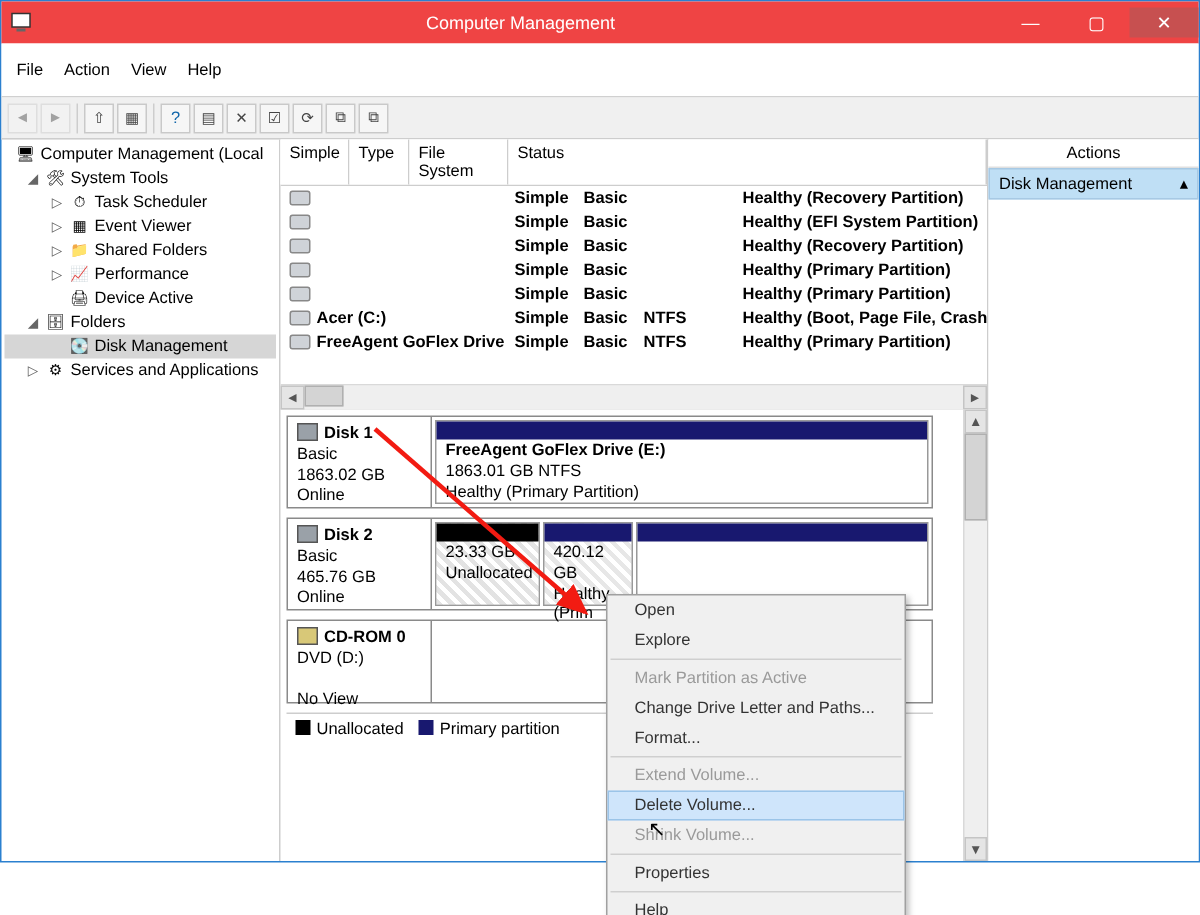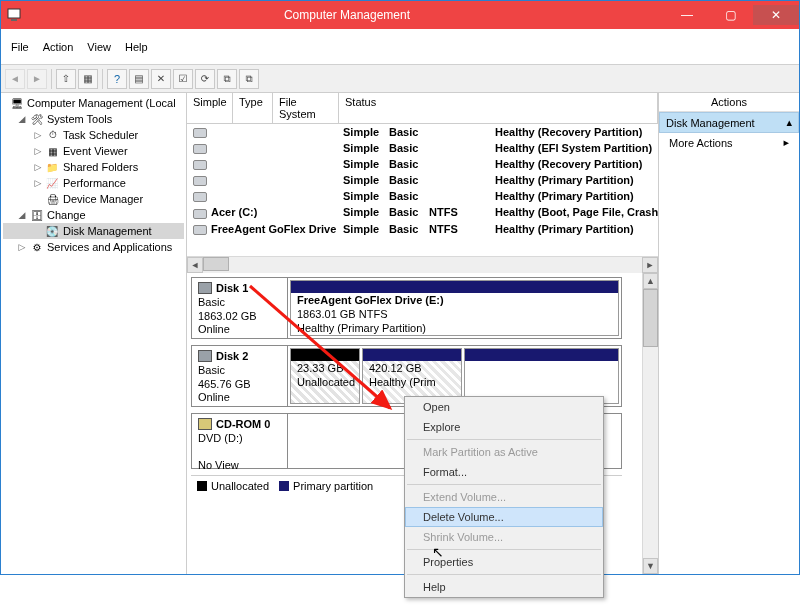--- a/index.html
+++ b/index.html
@@ -135,26 +135,26 @@
           <span class="ticon">📁</span>
           <span>Shared Folders</span>
         </div>
       <div class="trow" style="padding-left:30px">
           <span class="twister">▷</span>
           <span class="ticon">📈</span>
           <span>Performance</span>
         </div>
       <div class="trow" style="padding-left:40px">
           <span class="ticon">🖨</span>
-          <span>Device Manager</span>
+          <span>Device Active</span>
         </div>
       <div class="trow" style="padding-left:14px">
           <span class="twister">◢</span>
           <span class="ticon">🗄</span>
-          <span>Change</span>
+          <span>Folders</span>
         </div>
       <div class="trow sel" style="padding-left:40px">
           <span class="ticon">💽</span>
           <span>Disk Management</span>
         </div>
       <div class="trow" style="padding-left:14px">
           <span class="twister">▷</span>
           <span class="ticon">⚙</span>
           <span>Services and Applications</span>
         </div>
@@ -257,21 +257,21 @@
               <span>Online</span>
             </div>
             <div class="partwrap">
               <div class="part unalloc" style="width:70px">
                 <div class="topbar"></div>
                 <div class="inner" style="position:relative;">
                   <span>23.33 GB</span><br>
                   <span>Unallocated</span>
                 </div>
               </div>
-              <div class="part" style="width:100px;background:repeating-linear-gradient(45deg,#e7e7e7 0 3px,#fff 3px 6px);">
+              <div class="part" style="width:60px;background:repeating-linear-gradient(45deg,#e7e7e7 0 3px,#fff 3px 6px);">
                 <div class="topbar"></div>
                 <div class="inner">
                   <span>420.12 GB</span><br>
                   <span>Healthy (Prim</span>
                 </div>
               </div>
               <div class="part" style="flex:1">
                 <div class="topbar"></div>
               </div>
             </div>
@@ -300,42 +300,39 @@
         </div>
       </div>
     </div>
 
     <div class="actions">
       <div class="actions-h">Actions</div>
       <div class="actions-sel">
         <span>Disk Management</span>
         <span>▴</span>
       </div>
-      <div class="actions-item">
-        <span>More Actions</span>
-        <span>▸</span>
-      </div>
     </div>
   </div>
 </div>
 
 <svg class="arrow" width="200" height="160">
   <defs>
       <marker id="ah" markerWidth="8" markerHeight="8" refX="6" refY="3" orient="auto">
         <path d="M0,0 L7,3 L0,6 z" fill="#f21b12"></path>
       </marker>
     </defs>
   <line x1="10" y1="8" x2="150" y2="130" stroke="#f21b12" stroke-width="3" marker-end="url(#ah)"></line>
 </svg>
 
 <div class="ctxmenu">
   <div class="ctxitem">Open</div>
   <div class="ctxitem">Explore</div>
   <div class="ctxsep"></div>
   <div class="ctxitem dis">Mark Partition as Active</div>
+  <div class="ctxitem">Change Drive Letter and Paths...</div>
   <div class="ctxitem">Format...</div>
   <div class="ctxsep"></div>
   <div class="ctxitem dis">Extend Volume...</div>
   <div class="ctxitem hl">Delete Volume...</div>
   <div class="ctxitem dis">Shrink Volume...</div>
   <div class="ctxsep"></div>
   <div class="ctxitem">Properties</div>
   <div class="ctxsep"></div>
   <div class="ctxitem">Help</div>
 </div>

